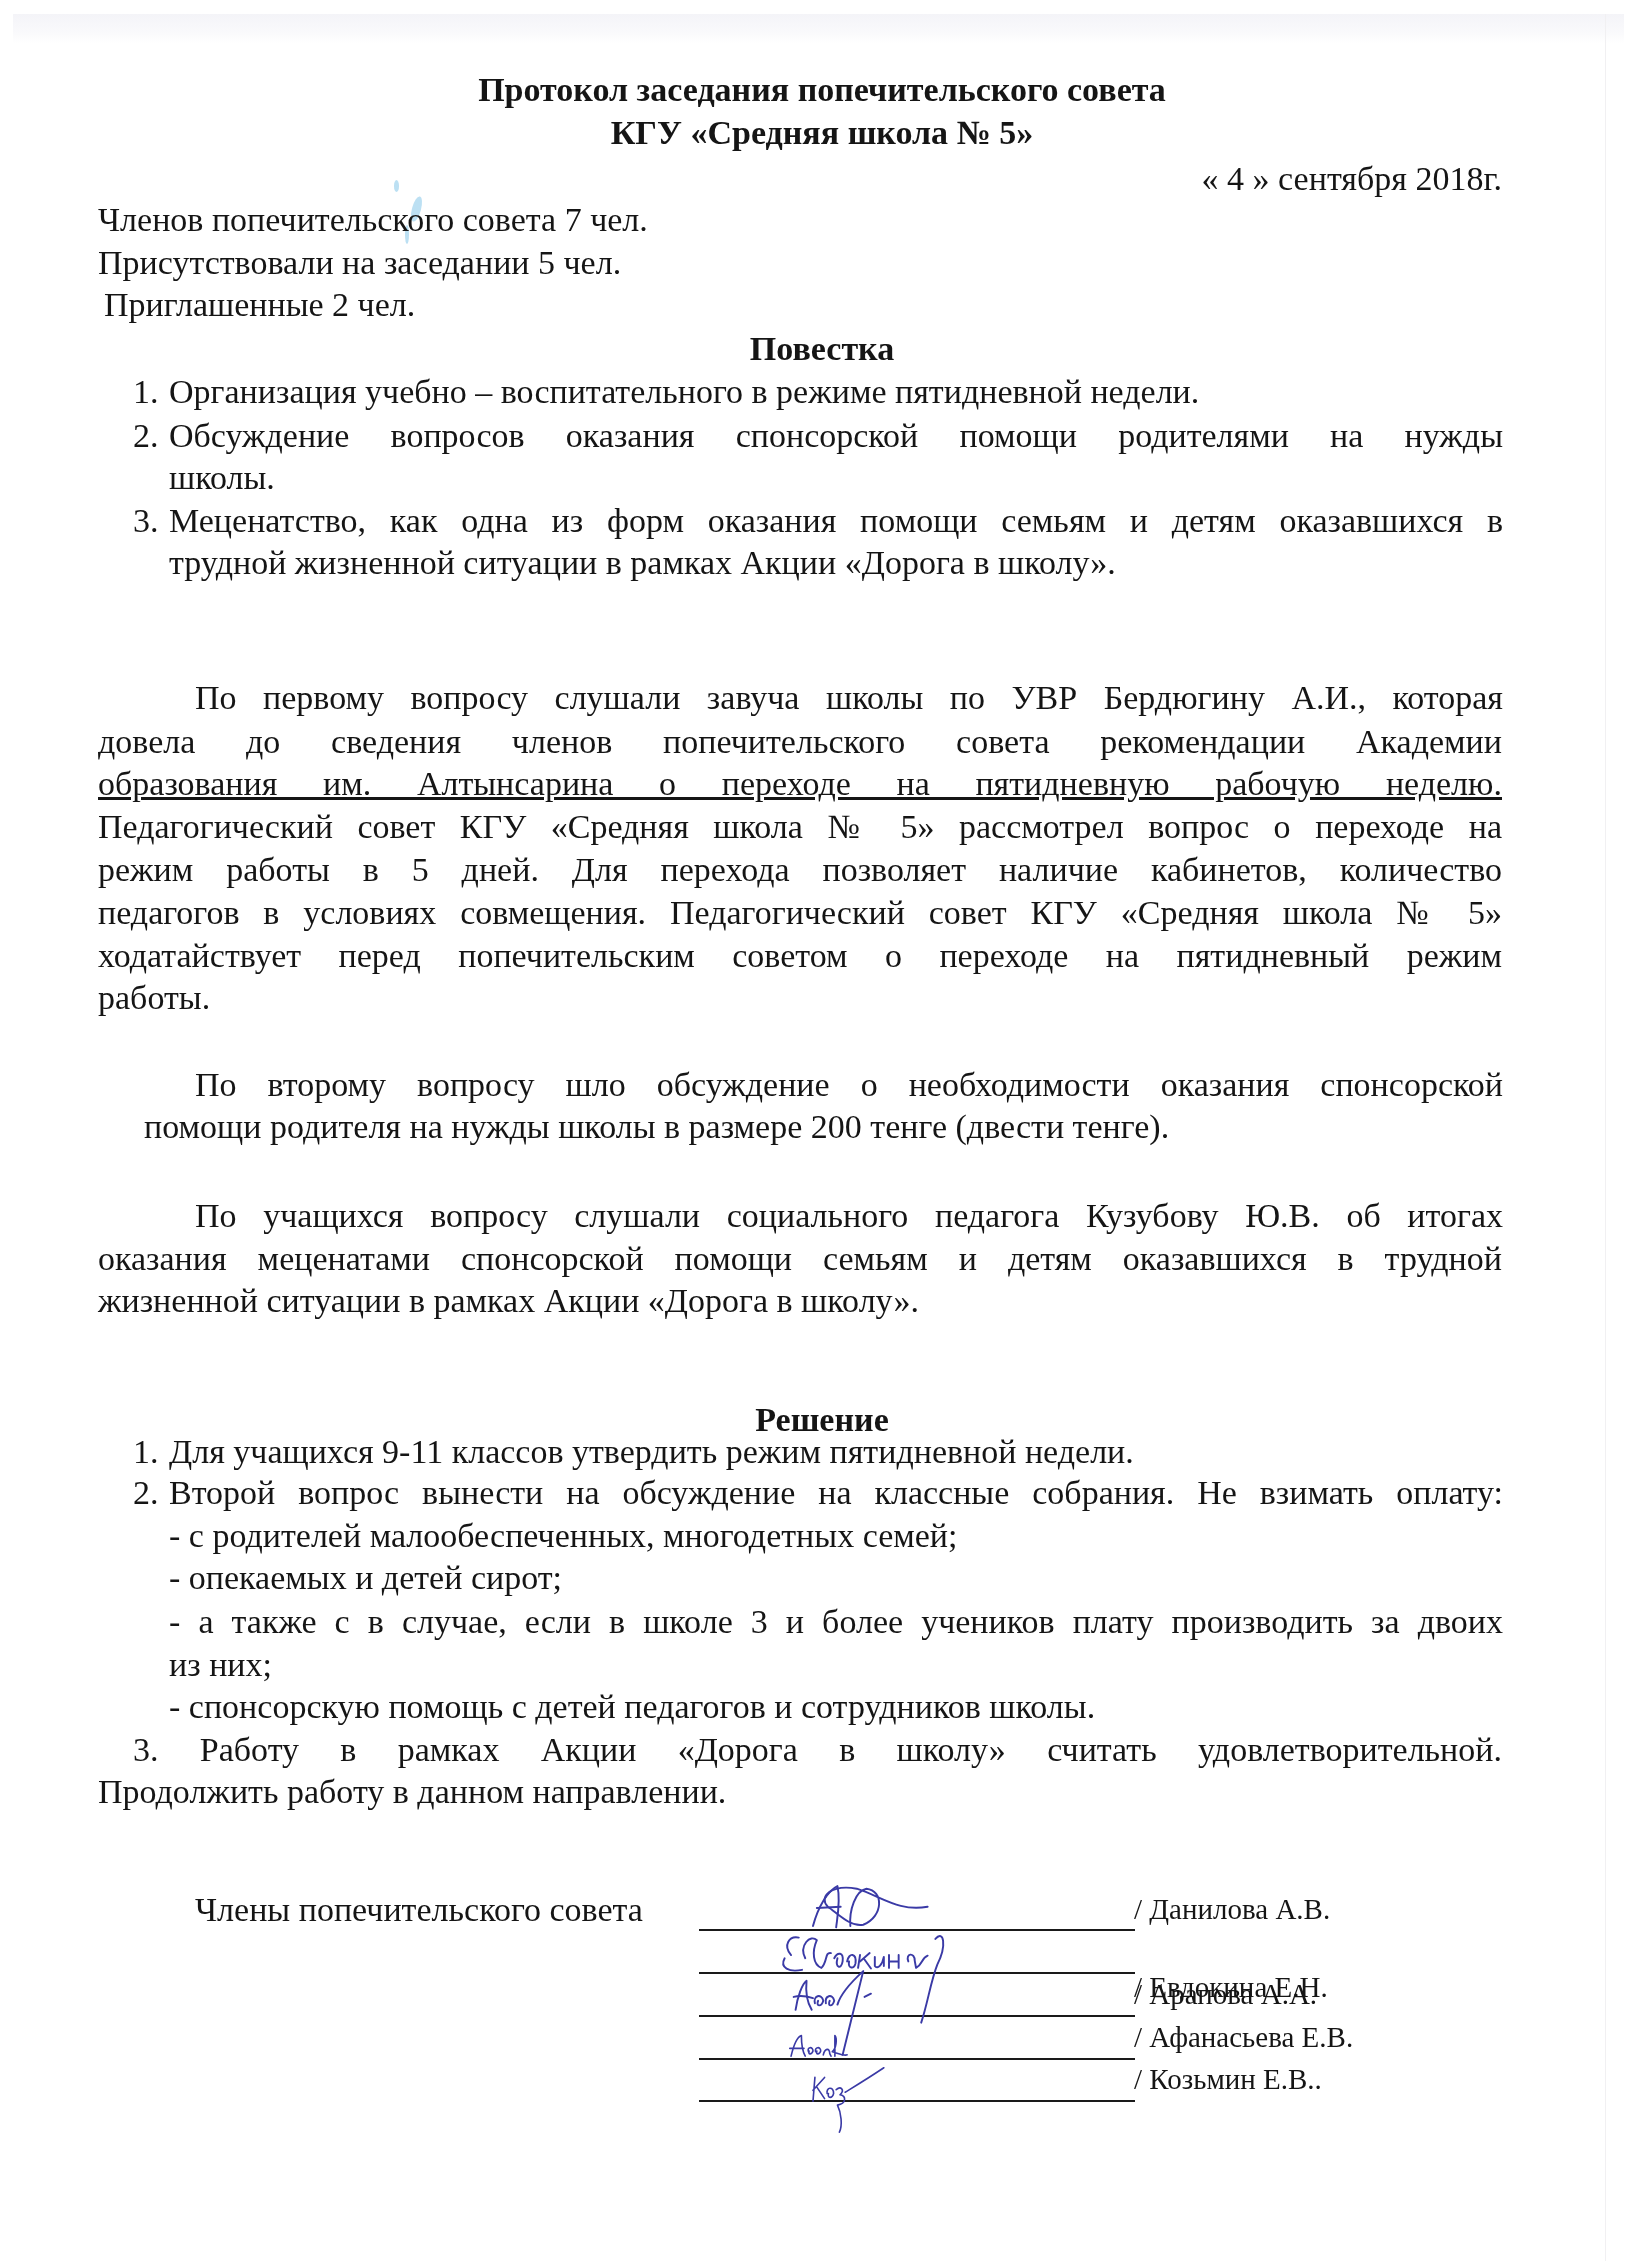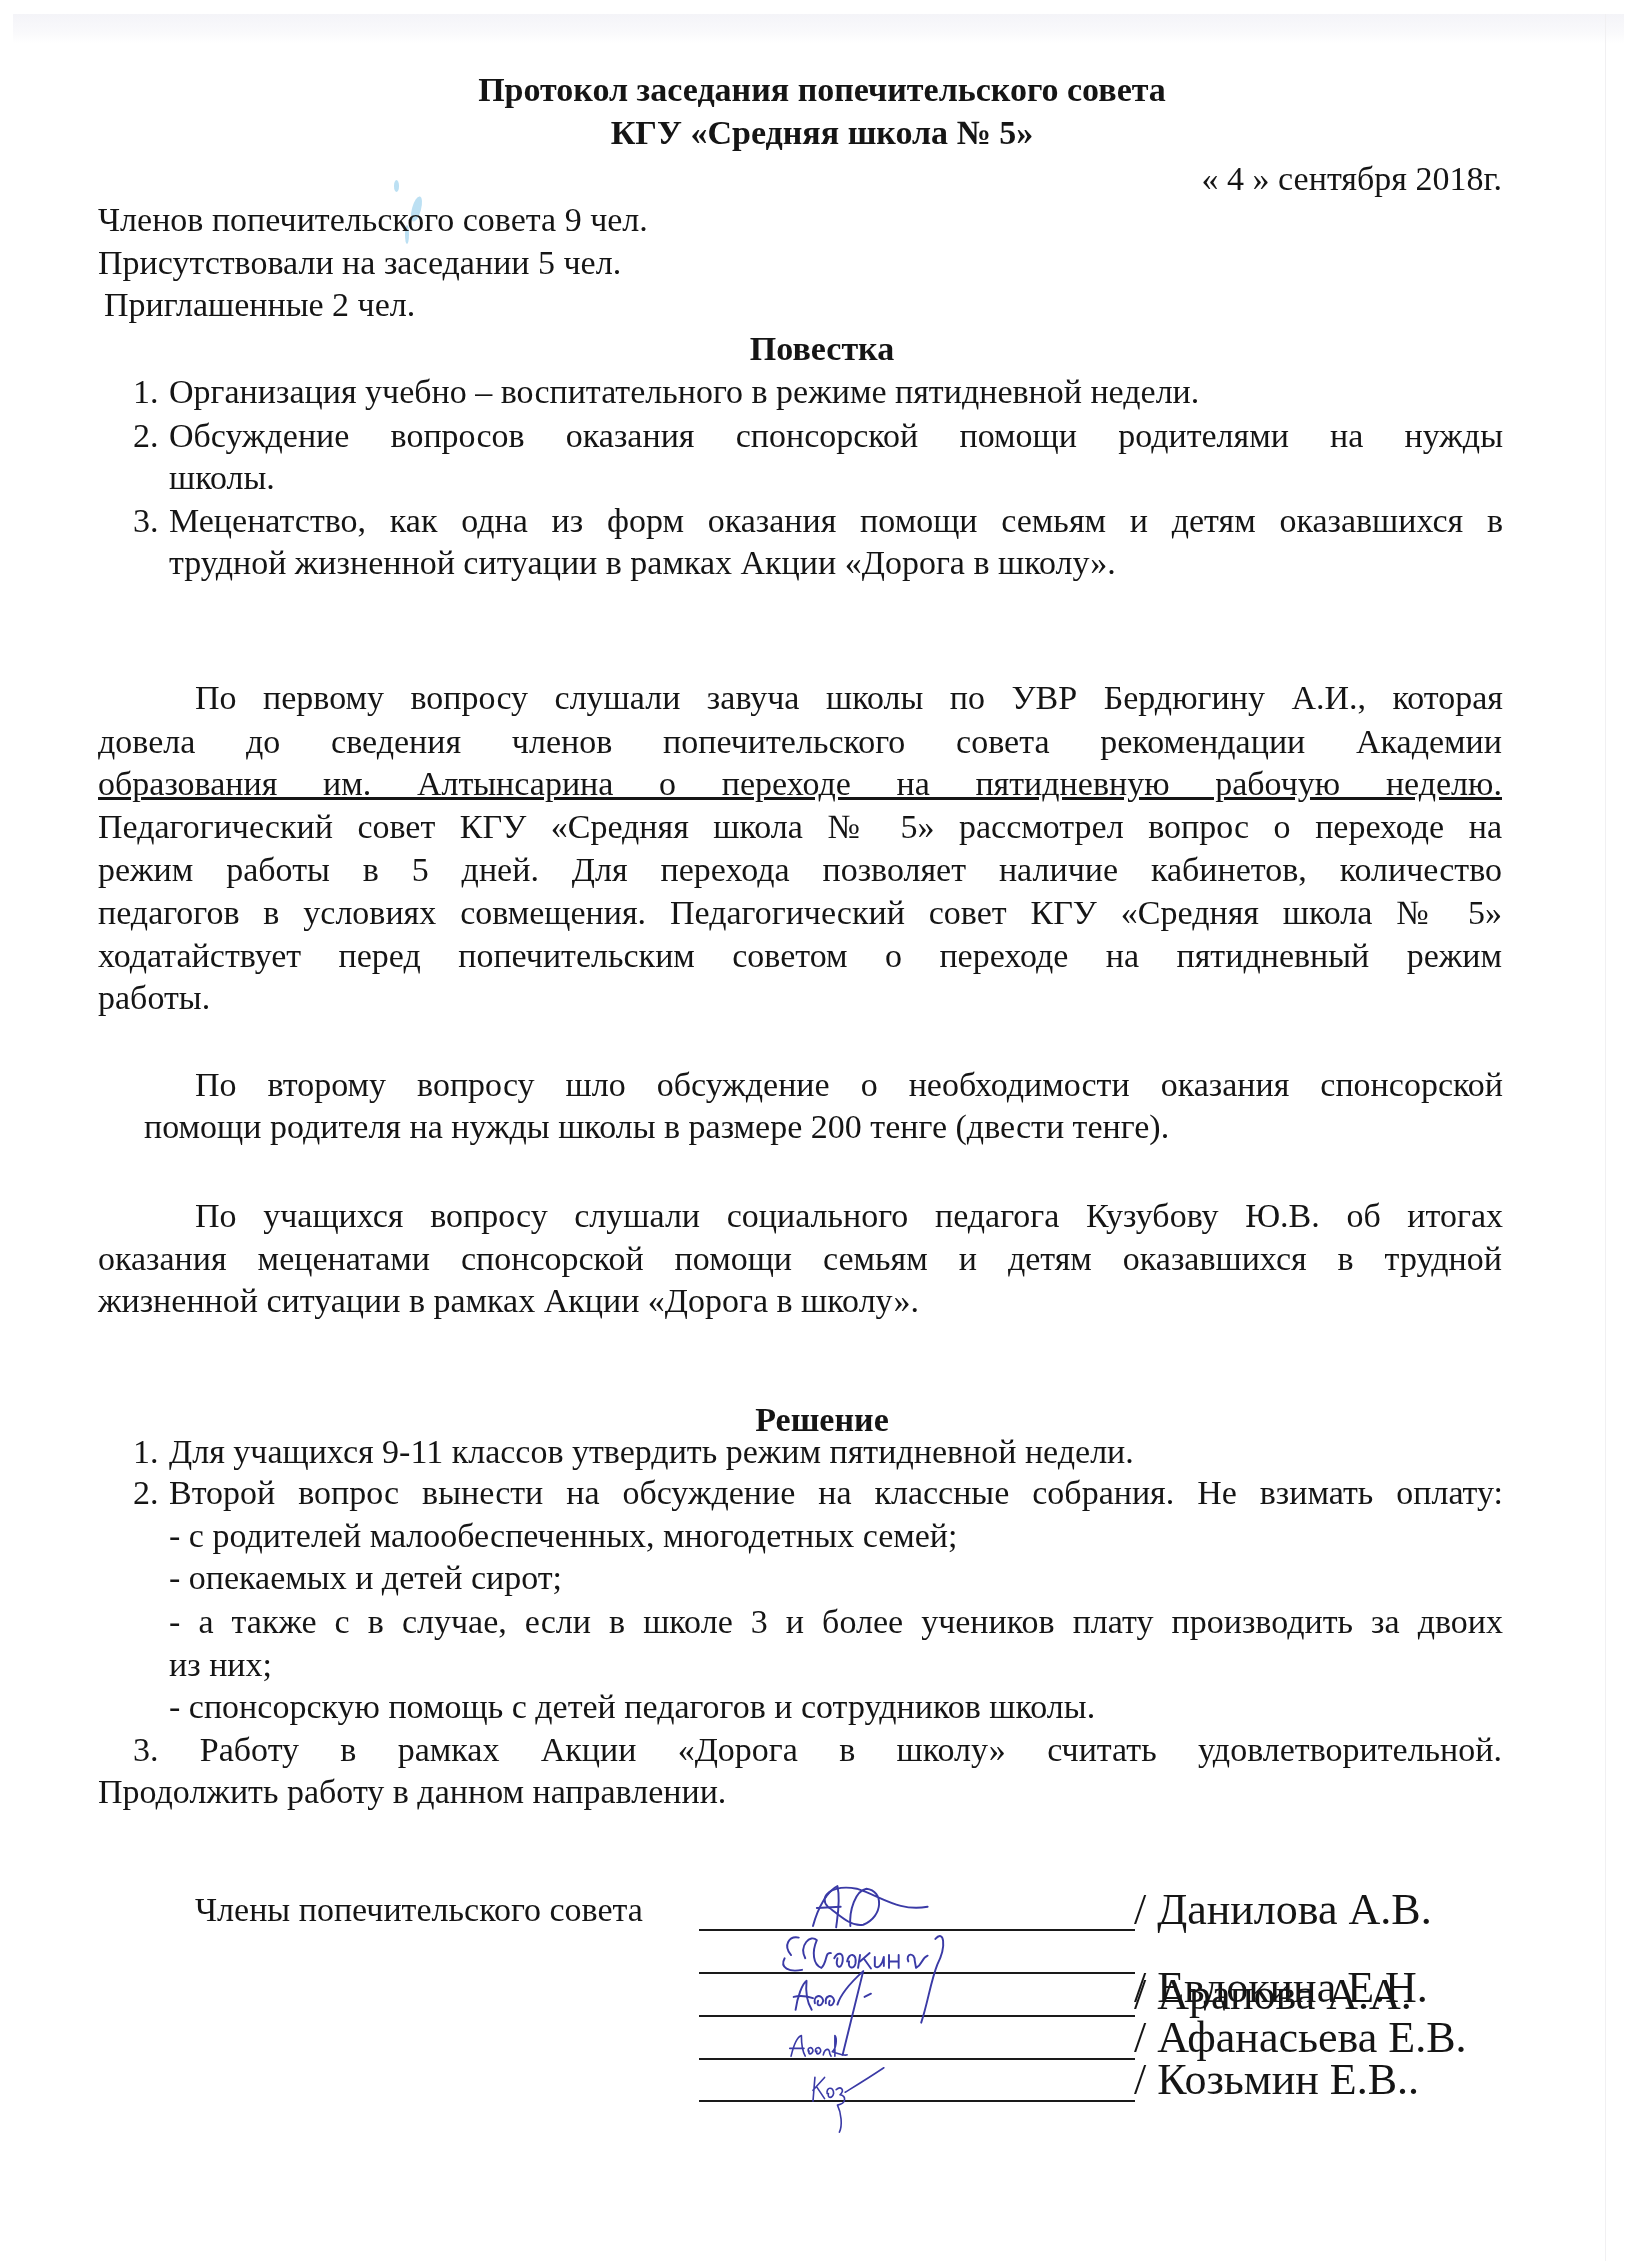--- a/index.html
+++ b/index.html
@@ -7,39 +7,39 @@
          font-family:"Liberation Serif", "DejaVu Serif", serif; color:#151515; }
   .scan-band { position:absolute; left:13px; top:14px; width:1611px; height:29px;
                background:linear-gradient(#f4f4f8, #fafafc 70%, #ffffff); }
   .scan-edge { position:absolute; left:1605px; top:14px; width:1.3px; height:2247px; background:#f1f0f2; }
   .ln { position:absolute; font-size:34px; line-height:43px; white-space:nowrap; }
   .bold { font-weight:bold; }
   .center { left:0; width:1644px; text-align:center; }
   .just { text-align:justify; text-align-last:justify; white-space:normal; }
   .num { position:absolute; font-size:34px; line-height:43px; }
   .sig-line { position:absolute; height:1.9px; background:#1a1a1a; left:699px; width:436px; }
-  .name { position:absolute; left:1134px; font-size:44px; line-height:43px; white-space:nowrap; }
+  .name { position:absolute; left:1134px; font-size:29px; line-height:43px; white-space:nowrap; }
   .sig { position:absolute; left:0; top:0; }
   .blue-speck { position:absolute; background:#9fd3ee; border-radius:50%; opacity:.7; }
 </style>
 </head>
 <body>
 
 <div class="scan-band"></div>
 <div class="scan-edge"></div>
 
 <div class="blue-speck" style="left:394px;top:180px;width:5.2px;height:11.6px;"></div>
 <div class="blue-speck" style="left:412px;top:196px;width:9px;height:26px;transform:rotate(15deg);"></div>
 <div class="blue-speck" style="left:405px;top:225px;width:3.9px;height:19.3px;"></div>
 
 <div class="ln bold center" style="top:68px;">Протокол заседания попечительского совета</div>
 <div class="ln bold center" style="top:111px;">КГУ «Средняя школа № 5»</div>
 <div class="ln" style="top:157px; right:142px;">« 4 » сентября 2018г.</div>
 
-<div class="ln" style="top:198px; left:98px;">Членов попечительского совета 9 чел.</div>
+<div class="ln" style="top:198px; left:98px;">Членов попечительского совета 7 чел.</div>
 <div class="ln" style="top:241px; left:98px;">Присутствовали на заседании 5 чел.</div>
 <div class="ln" style="top:283px; left:104px;">Приглашенные 2 чел.</div>
 
 <div class="ln bold center" style="top:327px;">Повестка</div>
 
 <div>
   <div class="num" style="top:370px; left:133px;">1.</div>
   <div class="ln" style="top:370px; left:169px;">Организация учебно – воспитательного в режиме пятидневной недели.</div>
 </div>
 <div>

